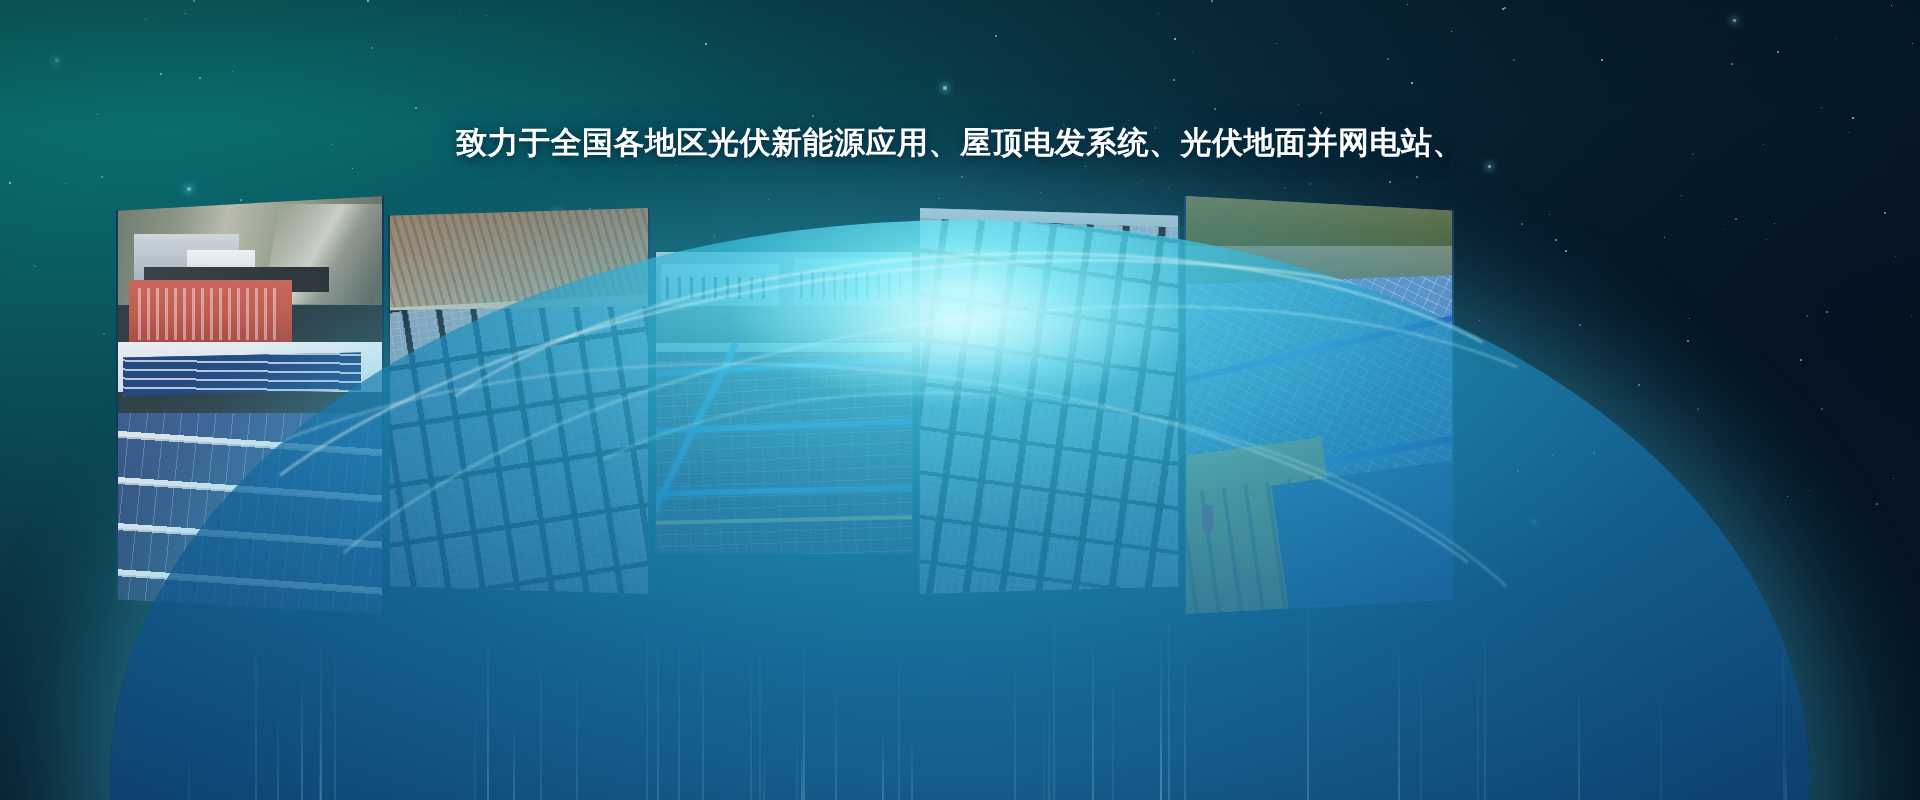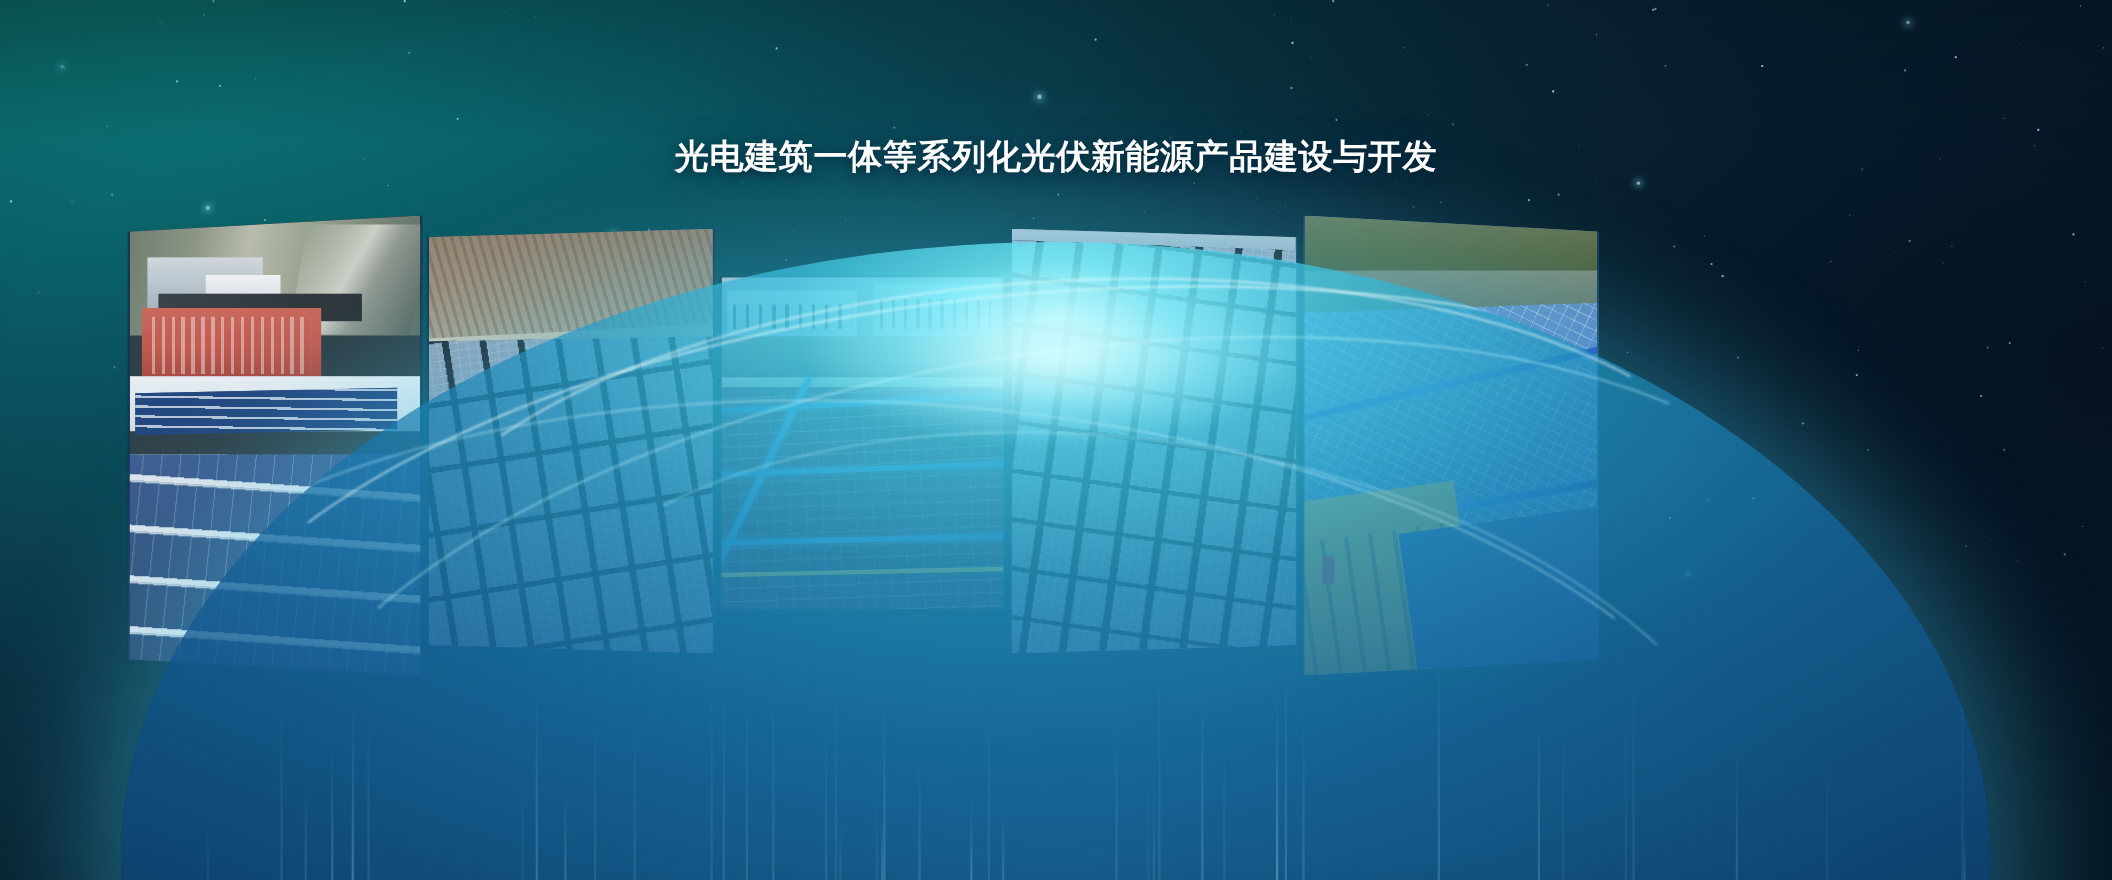--- a/index.html
+++ b/index.html
@@ -550,21 +550,21 @@
       <div class="spk" style="width: 1.2px; height: 1.2px; left: 354px; top: 242px; opacity: 0.6;"></div>
       <div class="spk" style="width: 1.6px; height: 1.6px; left: 288px; top: 404px; opacity: 0.38;"></div>
       <div class="spk" style="width: 1.3px; height: 1.3px; left: 267px; top: 244px; opacity: 0.4;"></div>
       <div class="spk" style="width: 0.9px; height: 0.9px; left: 258px; top: 272px; opacity: 0.29;"></div>
       <div class="spk" style="width: 1.8px; height: 1.8px; left: 307px; top: 366px; opacity: 0.6;"></div>
       <div class="spk" style="width: 1.6px; height: 1.6px; left: 327px; top: 243px; opacity: 0.2;"></div>
       <div class="spk" style="width: 1.8px; height: 1.8px; left: 323px; top: 435px; opacity: 0.41;"></div>
     </div>
 
   <div class="headline">
-    <span class="ln">光电建筑一体等系列化光伏新能源产品建设与开发</span>
+    <span class="ln">致力于全国各地区光伏新能源应用、屋顶电发系统、光伏地面并网电站、</span>
   </div>
 
   <div class="strip">
 
     <div class="panel p1" title="">
       <div class="ph">
         <div class="road"></div>
         <div class="roadline"></div>
         <div class="greybld"></div>
         <div class="greybld2"></div>

